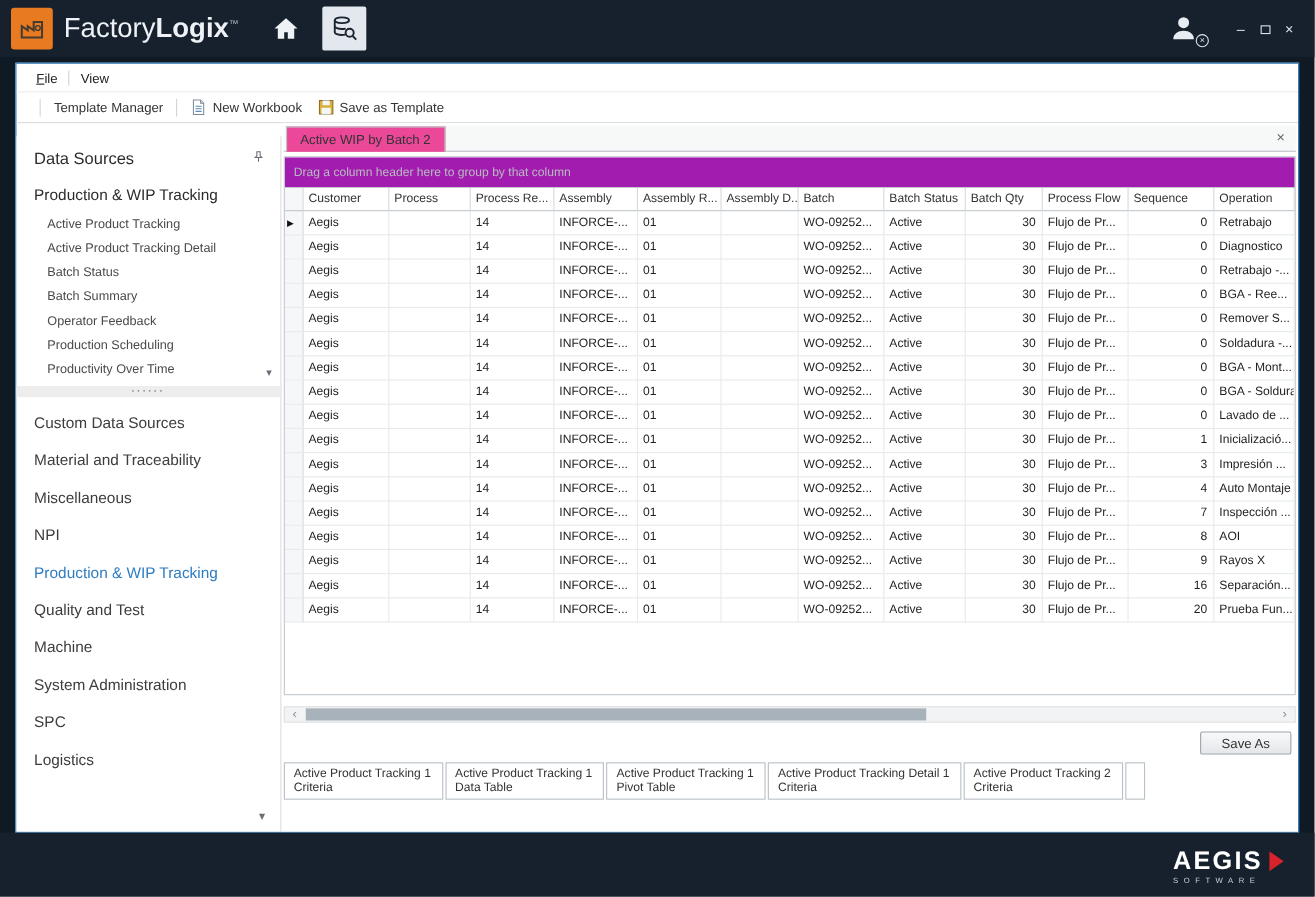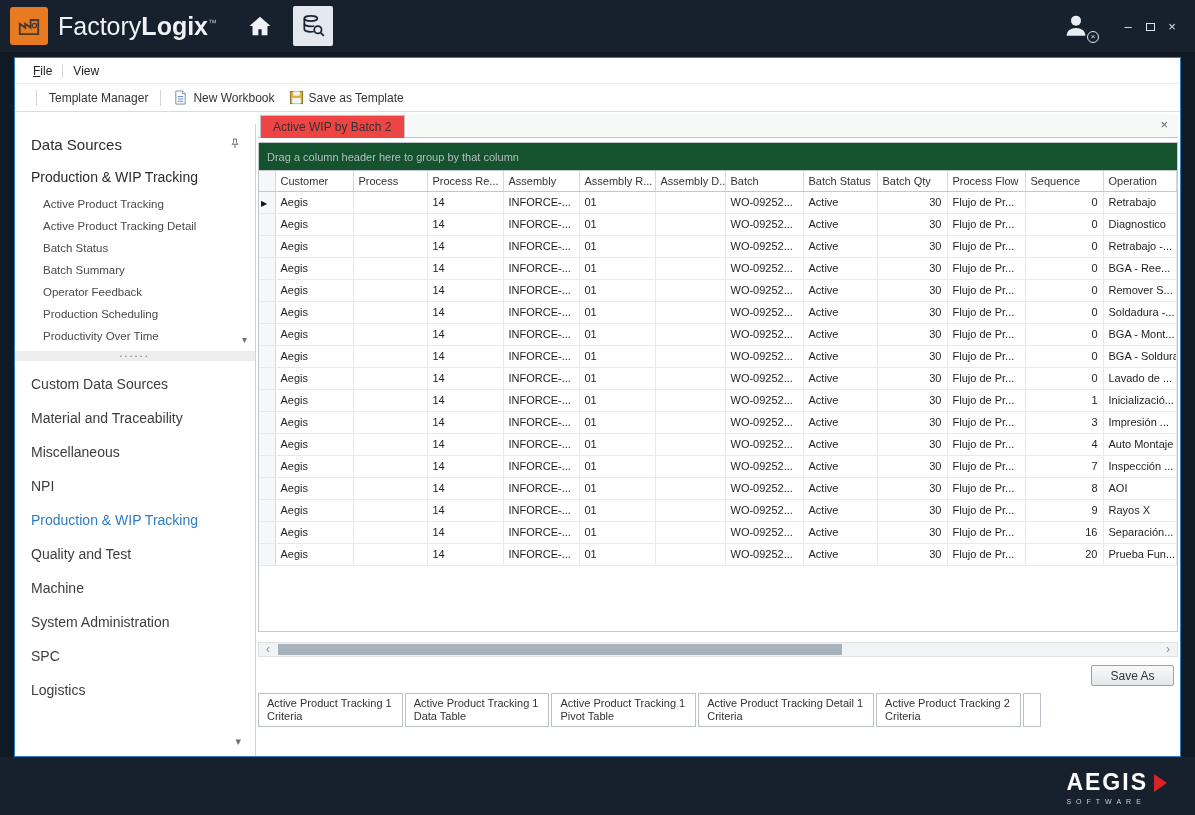--- a/index.html
+++ b/index.html
@@ -41,25 +41,25 @@
   .sb-band { height: 10px; background: #ededee; display: flex; align-items: center; justify-content: center; }
   .dots { color: #8b9094; font-size: 6px; letter-spacing: 3px; line-height: 6px; }
   .sb-cats { padding-top: 6px; }
   .sb-cat { font-size: 14px; color: #3d3d3d; padding: 9px 0 9px 16px; white-space: nowrap; }
   .sb-cat.selected { color: #2e7cc1; }
   .sb-bottomchev { position: absolute; bottom: 8px; right: 14px; color: #6a7076; font-size: 11px; }
 
   
   .main { position: absolute; left: 241px; right: 0; top: 0; bottom: 0; background: #fff; }
   .tabstrip { position: absolute; left: 2px; right: 2px; top: 2px; height: 24px; border-bottom: 1px solid #bcc3c9; background: #f7f8f8; }
-  .doc-tab { position: absolute; left: 2px; top: 1px; height: 23px; background: #ef4444; border: 1px solid #bcc3c9; border-bottom: none; padding: 4px 12px 0; font-size: 12px; color: #333; }
+  .doc-tab { position: absolute; left: 2px; top: 1px; height: 23px; background: #ec4899; border: 1px solid #bcc3c9; border-bottom: none; padding: 4px 12px 0; font-size: 12px; color: #333; }
   .tab-close { position: absolute; right: 10px; top: 3px; color: #666; font-size: 13px; }
 
   .gridbox { position: absolute; left: 2px; right: 2px; top: 30px; height: 490px; border: 1px solid #c2c8cd; overflow: hidden; background: #fff; }
-  .grouparea { height: 28px; border-bottom: 1px solid #c2c8cd; color: #b8bcc0; font-size: 11px; display: flex; align-items: center; padding-left: 8px; background: #14532d; }
+  .grouparea { height: 28px; border-bottom: 1px solid #c2c8cd; color: #b8bcc0; font-size: 11px; display: flex; align-items: center; padding-left: 8px; background: #a21caf; }
   table.grid { border-collapse: collapse; table-layout: fixed; width: 100%; font-size: 11px; color: #1e1e1e; }
   table.grid th { height: 20px; font-weight: normal; text-align: left; padding: 0 5px; border-right: 1px solid #d5dade; border-bottom: 1px solid #c2c8cd; color: #333; overflow: hidden; white-space: nowrap; background: #fff; }
   table.grid td { height: 22px; padding: 0 5px; border-right: 1px solid #e7e9eb; border-bottom: 1px solid #e7e9eb; white-space: nowrap; overflow: hidden; }
   table.grid .ind { background: #f6f7f8; border-right: 1px solid #d5dade; padding: 0 2px; }
   table.grid td.num { text-align: right; }
   .rowarrow { font-size: 8px; color: #111; }
 
   .hscroll { position: relative; position: absolute; left: 2px; right: 2px; top: 530px; height: 15px; background: #f2f3f4; border: 1px solid #dfe1e3; }
   .sb-arrow { position: absolute; top: 0; width: 16px; height: 13px; color: #8a8f94; font-size: 12px; line-height: 12px; text-align: center; }
   .sb-arrow.left { left: 1px; } .sb-arrow.right { right: 1px; }

